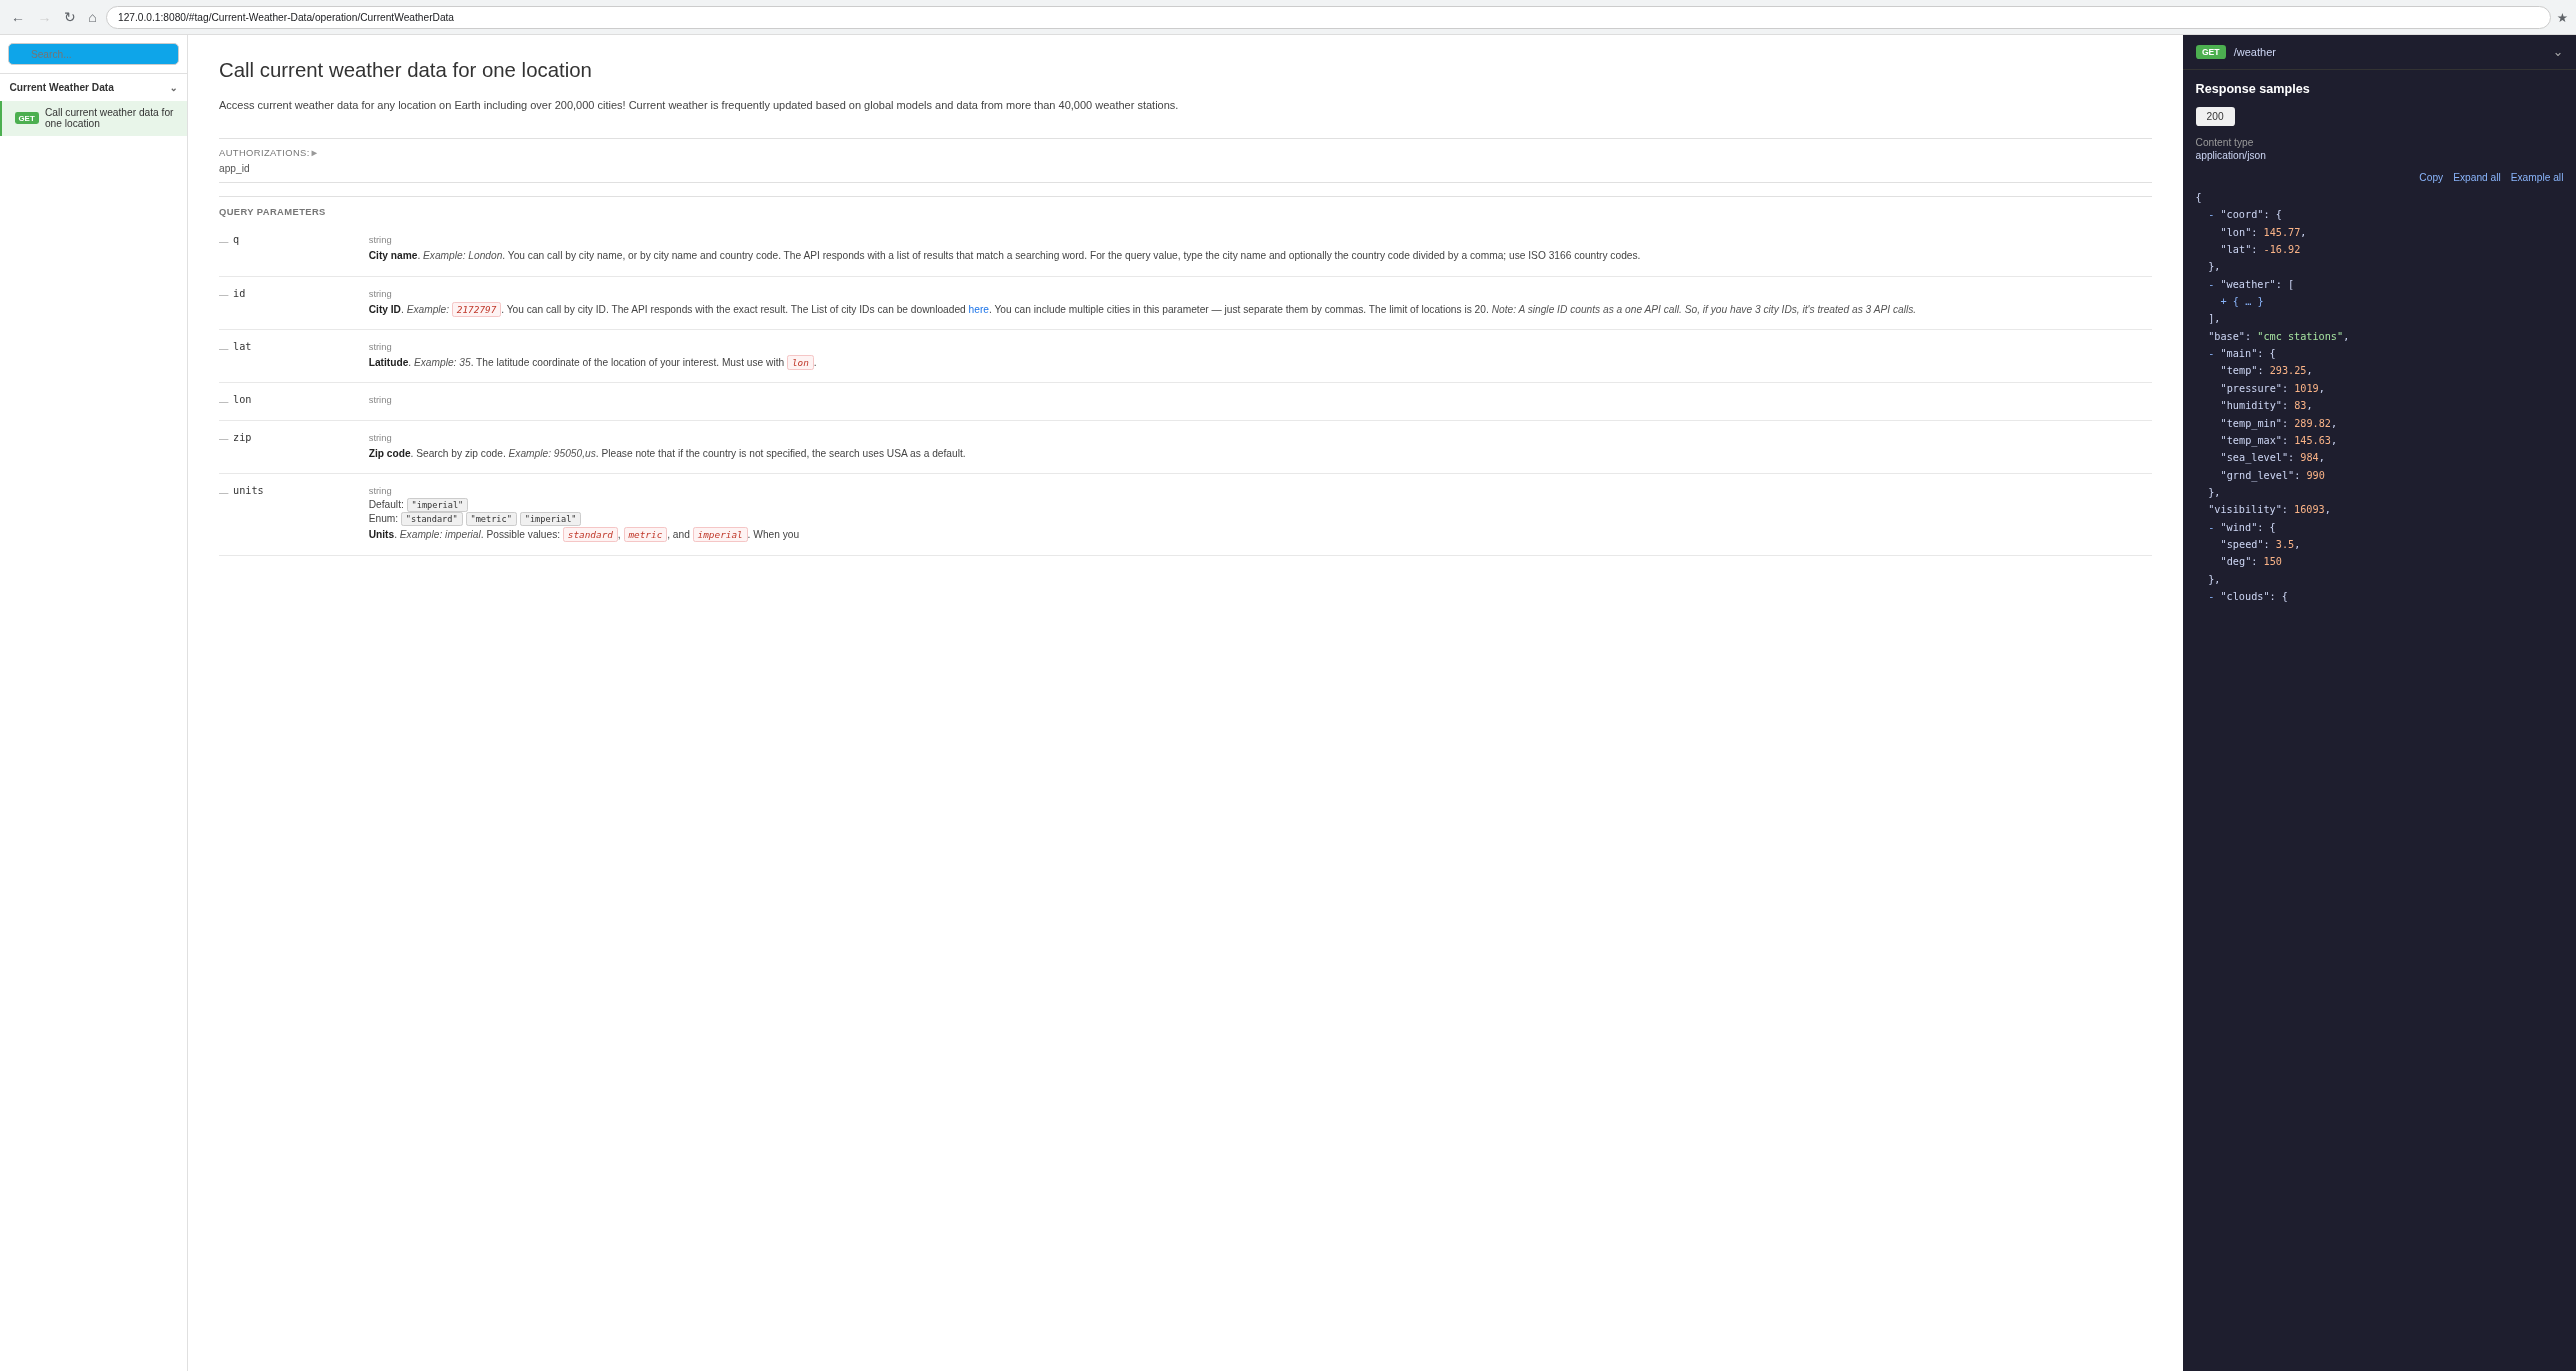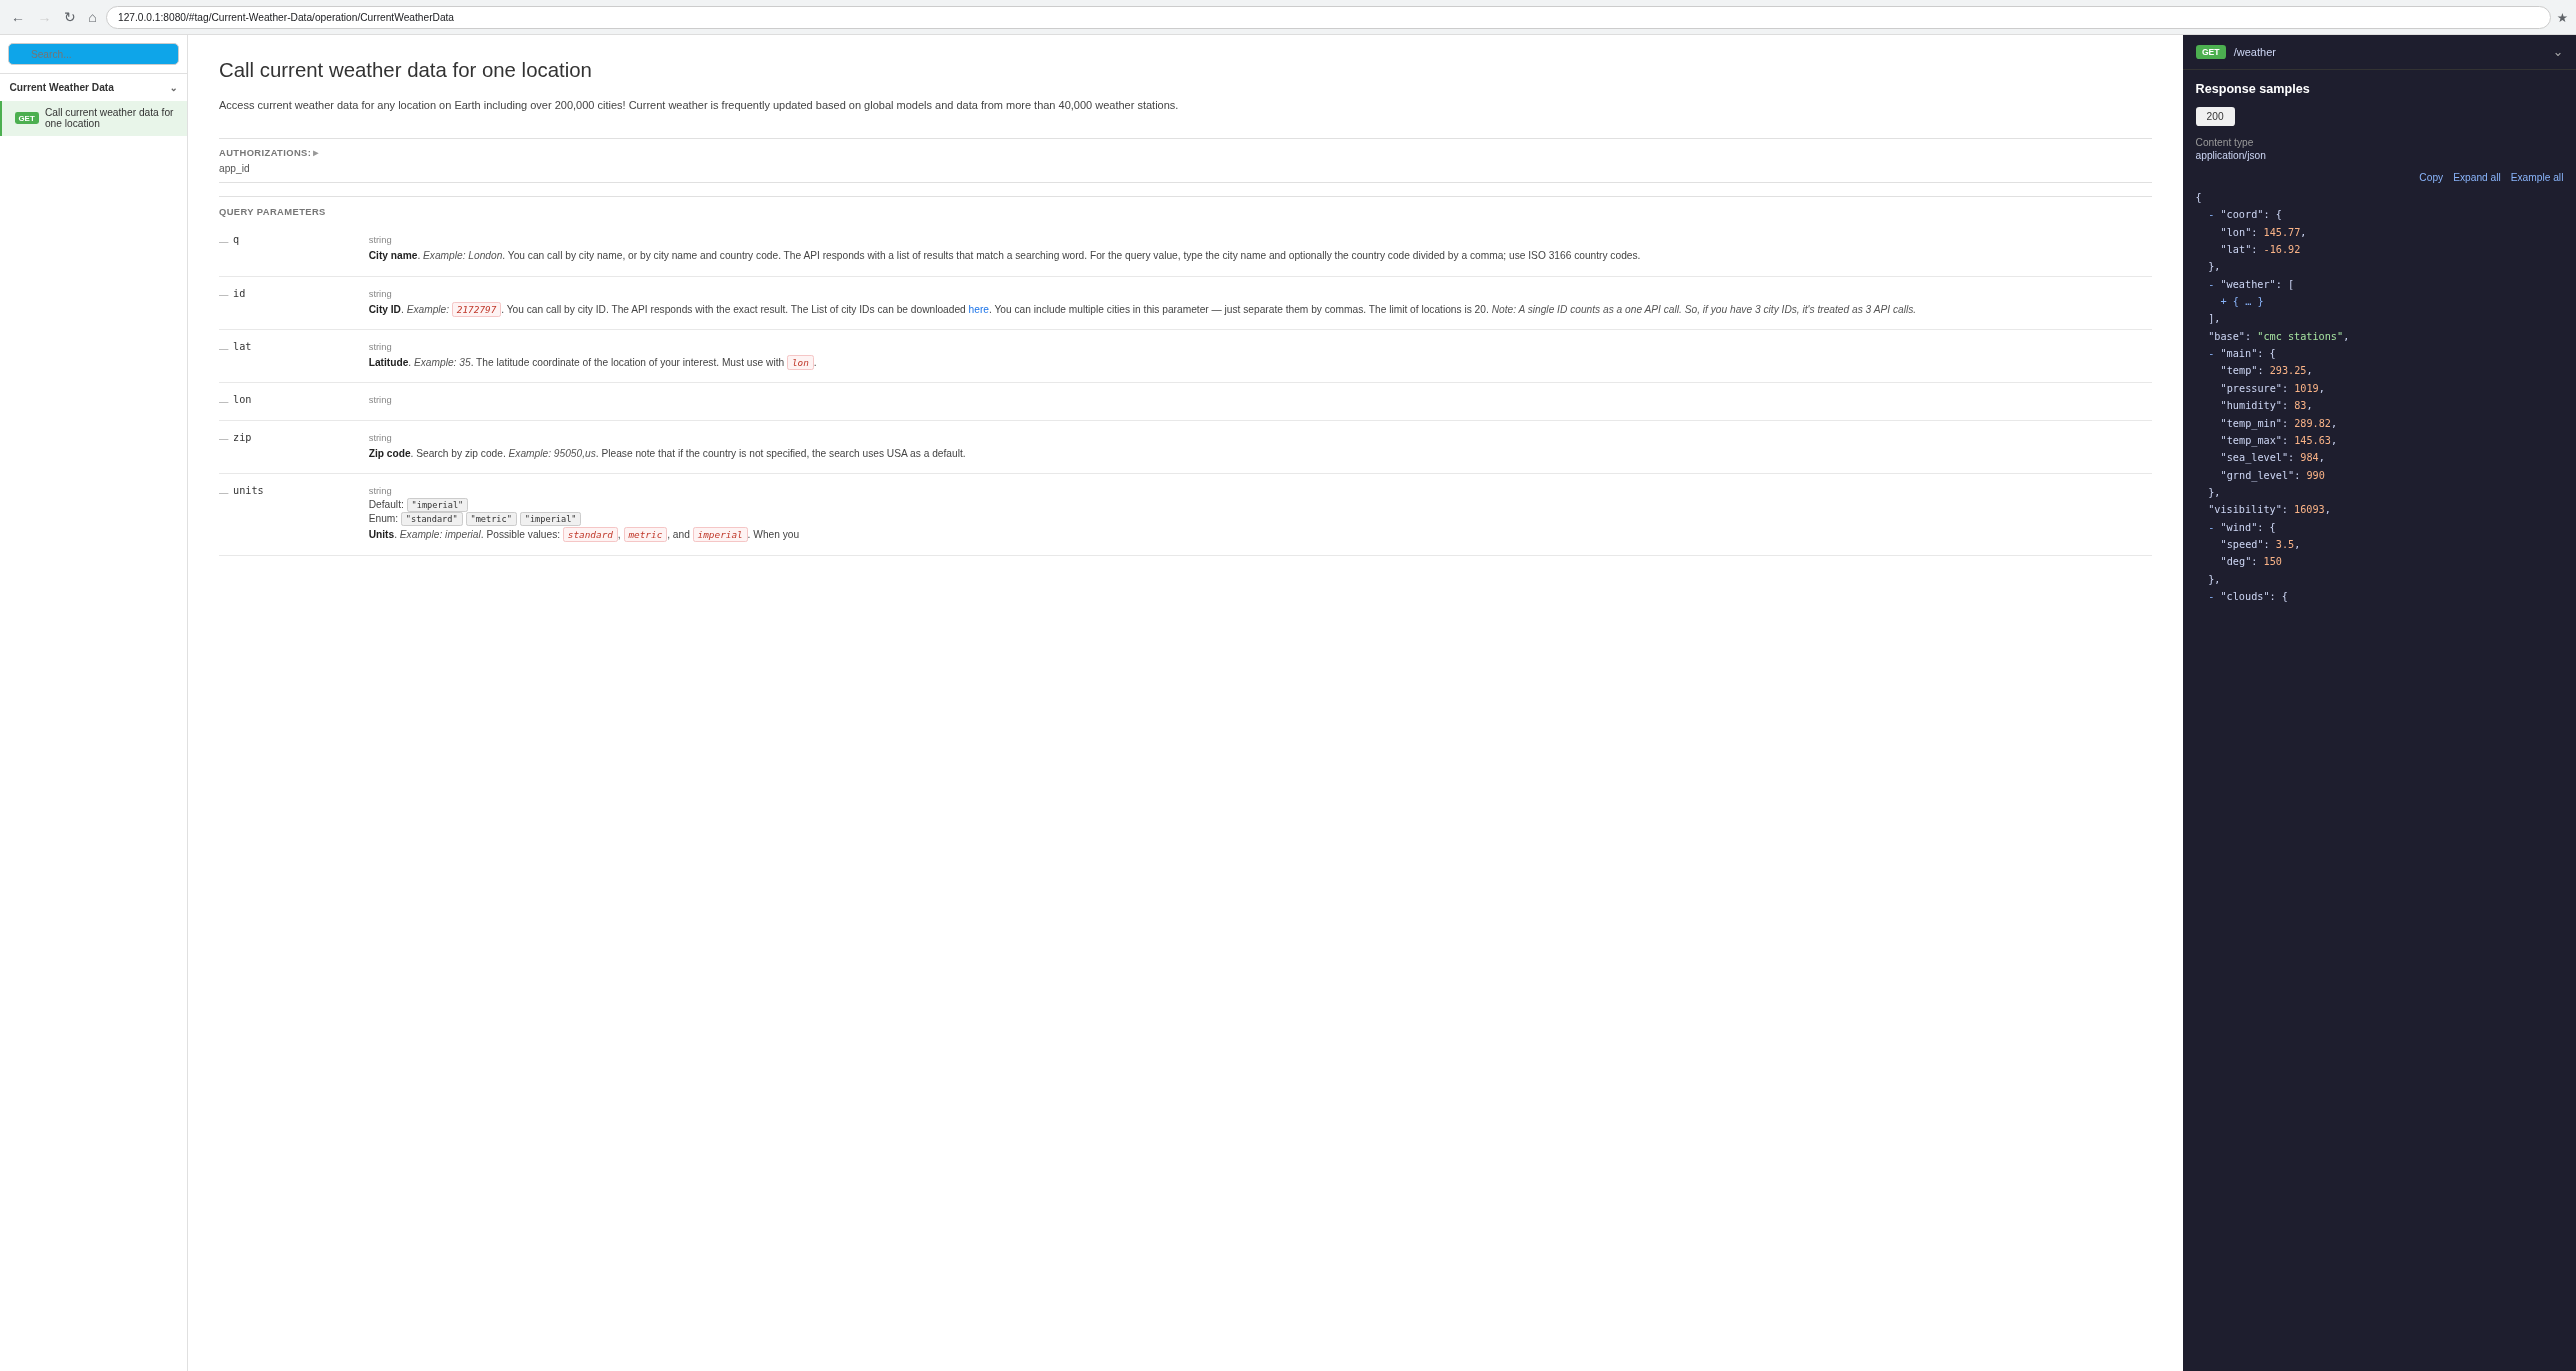--- a/index.html
+++ b/index.html
@@ -44,21 +44,21 @@
     .get-badge {
       background: #4caf50; color: #fff; font-size: 7.9px; font-weight: 700; padding: 1.6px 3.9px; border-radius: 2.4px; flex-shrink: 0;
     }
 
     
     .main-content { flex: 1; overflow-y: auto; padding: 23.6px 31px; background: #fff; }
     .page-title { font-size: 20.4px; font-weight: 400; color: #333; margin-bottom: 15.7px; }
     .description { font-size: 11px; color: #444; line-height: 1.6; margin-bottom: 23.6px; }
 
     .section-label {
-      font-size: 9.4px; font-weight: 700; color: #777; letter-spacing: 0.4px; text-transform: uppercase; padding: 7.9px 0 4.7px; display: flex; align-items: center; gap: 0; border-top: 0.8px solid #e0e0e0;
+      font-size: 9.4px; font-weight: 400; color: #777; letter-spacing: 0.4px; text-transform: uppercase; padding: 7.9px 0 4.7px; display: flex; align-items: center; gap: 0; border-top: 0.8px solid #e0e0e0;
     }
     .section-label .arrow { color: #999; cursor: pointer; }
     .auth-value { color: #555; font-size: 10.2px; padding-bottom: 7.9px; border-bottom: 0.8px solid #e0e0e0; }
 
     .query-params-label { font-size: 9.4px; font-weight: 600; color: #777; letter-spacing: 0.4px; text-transform: uppercase; margin: 12.6px 0 6.3px; border-top: 0.8px solid #e0e0e0; padding-top: 9.4px; }
 
     .param-row { display: flex; gap: 15.7px; border-bottom: 0.8px solid #e8e8e8; padding: 11px 0; }
     .param-left { width: 134px; flex-shrink: 0; display: flex; align-items: flex-start; gap: 4.7px; }
     .param-expand { color: #999; font-size: 9.4px; margin-top: 1.6px; }
     .param-name { font-size: 10.2px; color: #333; font-family: monospace; }

